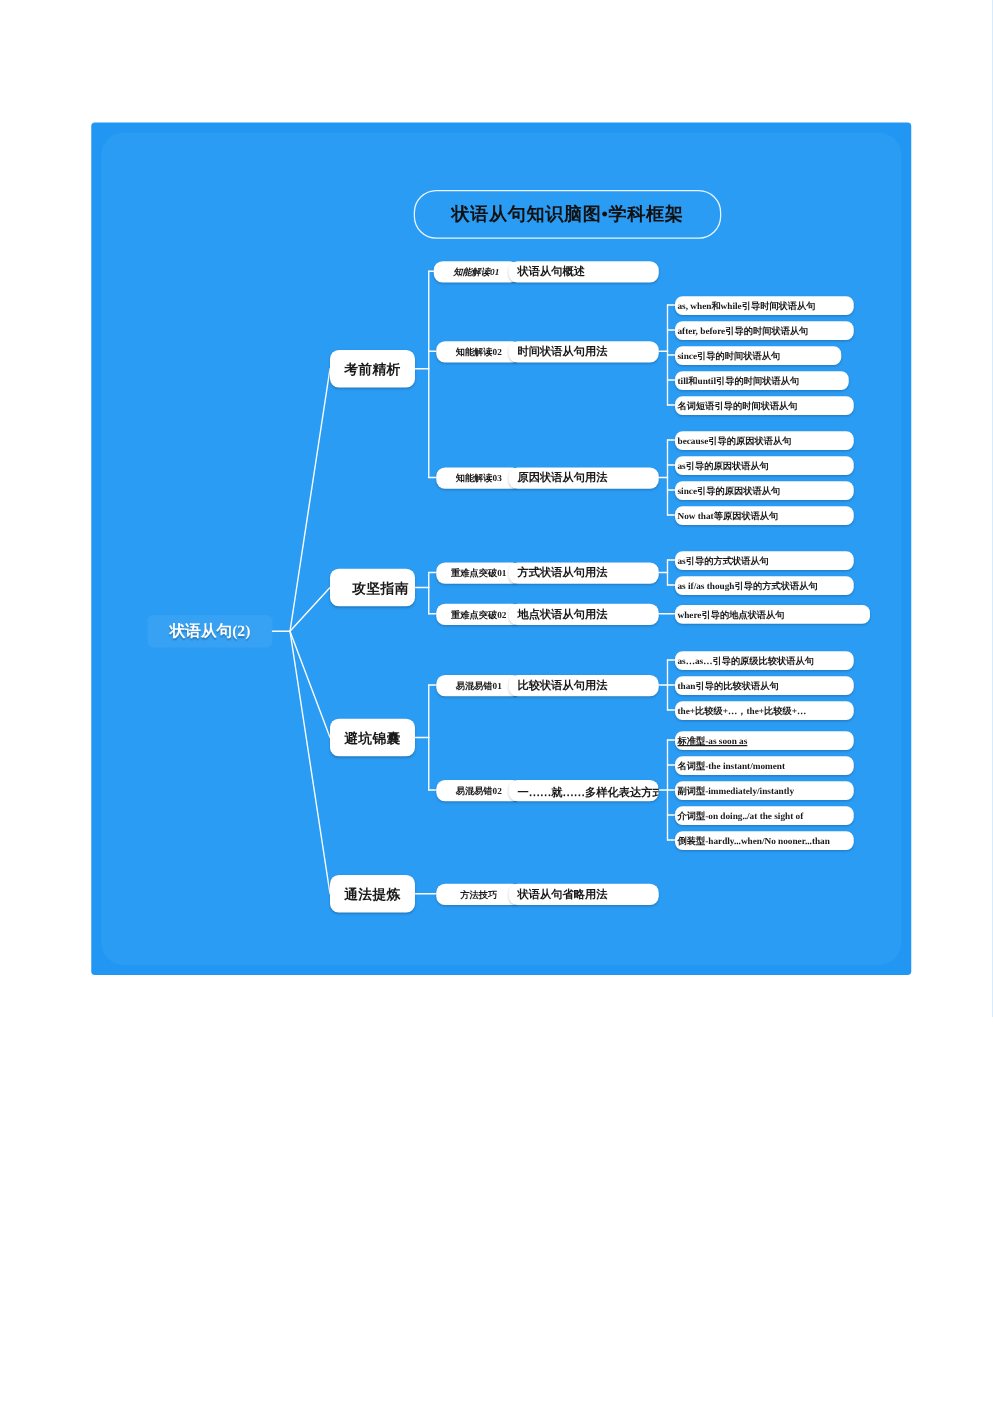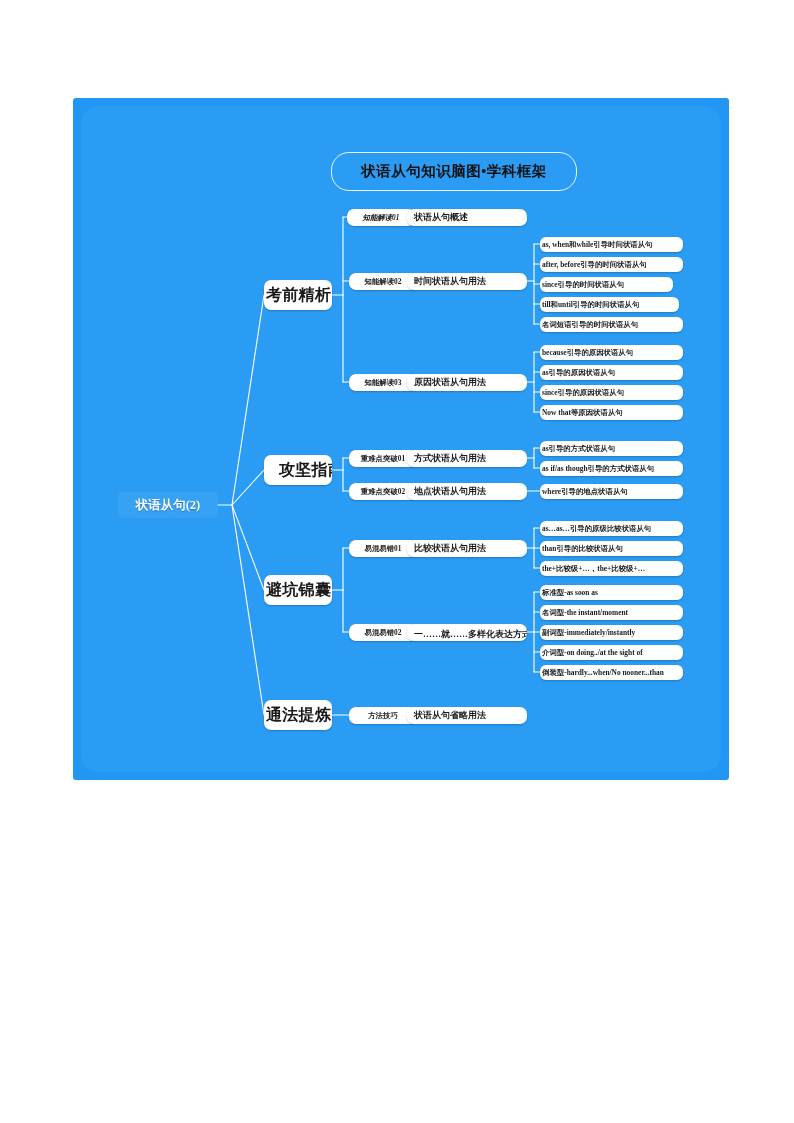--- a/index.html
+++ b/index.html
@@ -49,21 +49,21 @@
     display:flex;align-items:center;justify-content:center;
     background:rgba(255,255,255,0.06);border-radius:5px;
   }
   #root-node span{
     color:#ffffff;font-size:12.5px;font-weight:bold;text-align:center;
     text-shadow:0 1px 1px rgba(0,0,0,.25);
   }
 
   
   .lvl1{width:68px;height:30px;justify-content:center;padding:0 2px;}
-  .lvl1 span{font-size:16px;font-weight:bold;text-align:center;letter-spacing:.3px;}
+  .lvl1 span{font-size:11px;font-weight:bold;text-align:center;letter-spacing:.3px;}
 
   
   .lvl2{width:68px;height:17px;justify-content:center;padding:0 2px;}
   .lvl2 span{font-size:7.4px;font-weight:bold;text-align:center;}
 
   
   .lvl3{height:17px;padding-left:7px;}
   .lvl3 span{font-size:9px;font-weight:bold;text-align:left;}
 
   
@@ -237,21 +237,21 @@
   <div class="node leaf" style="left:540px;top:461px;width:143px;">
     <span>as if/as though引导的方式状语从句</span>
   </div>
 
   <div class="node lvl2" style="left:349px;top:483px;">
     <span>重难点突破02</span>
   </div>
   <div class="node lvl3" style="left:407px;top:483px;width:120px;">
     <span>地点状语从句用法</span>
   </div>
-  <div class="node leaf" style="left:540px;top:484px;width:143px;">
+  <div class="node leaf" style="left:540px;top:484px;width:156px;">
     <span>where引导的地点状语从句</span>
   </div>
 
   <div class="node lvl1" style="left:264px;top:575px;">
     <span>避坑锦囊</span>
   </div>
 
   <div class="node lvl2" style="left:349px;top:540px;">
     <span>易混易错01</span>
   </div>
@@ -267,21 +267,21 @@
   <div class="node leaf" style="left:540px;top:561px;width:143px;">
     <span>the+比较级+…，the+比较级+…</span>
   </div>
 
   <div class="node lvl2" style="left:349px;top:624px;">
     <span>易混易错02</span>
   </div>
   <div class="node lvl3" style="left:407px;top:624px;width:120px;align-items:flex-end;">
     <span>一……就……多样化表达方式</span>
   </div>
-  <div class="node leaf" style="left:540px;top:585px;width:143px;">
+  <div class="node leaf" style="left:540px;top:585px;width:143px;text-decoration:underline;">
     <span>标准型-as soon as</span>
   </div>
   <div class="node leaf" style="left:540px;top:605px;width:143px;">
     <span>名词型-the instant/moment</span>
   </div>
   <div class="node leaf" style="left:540px;top:625px;width:143px;">
     <span>副词型-immediately/instantly</span>
   </div>
   <div class="node leaf" style="left:540px;top:645px;width:143px;">
     <span>介词型-on doing../at the sight of</span>

